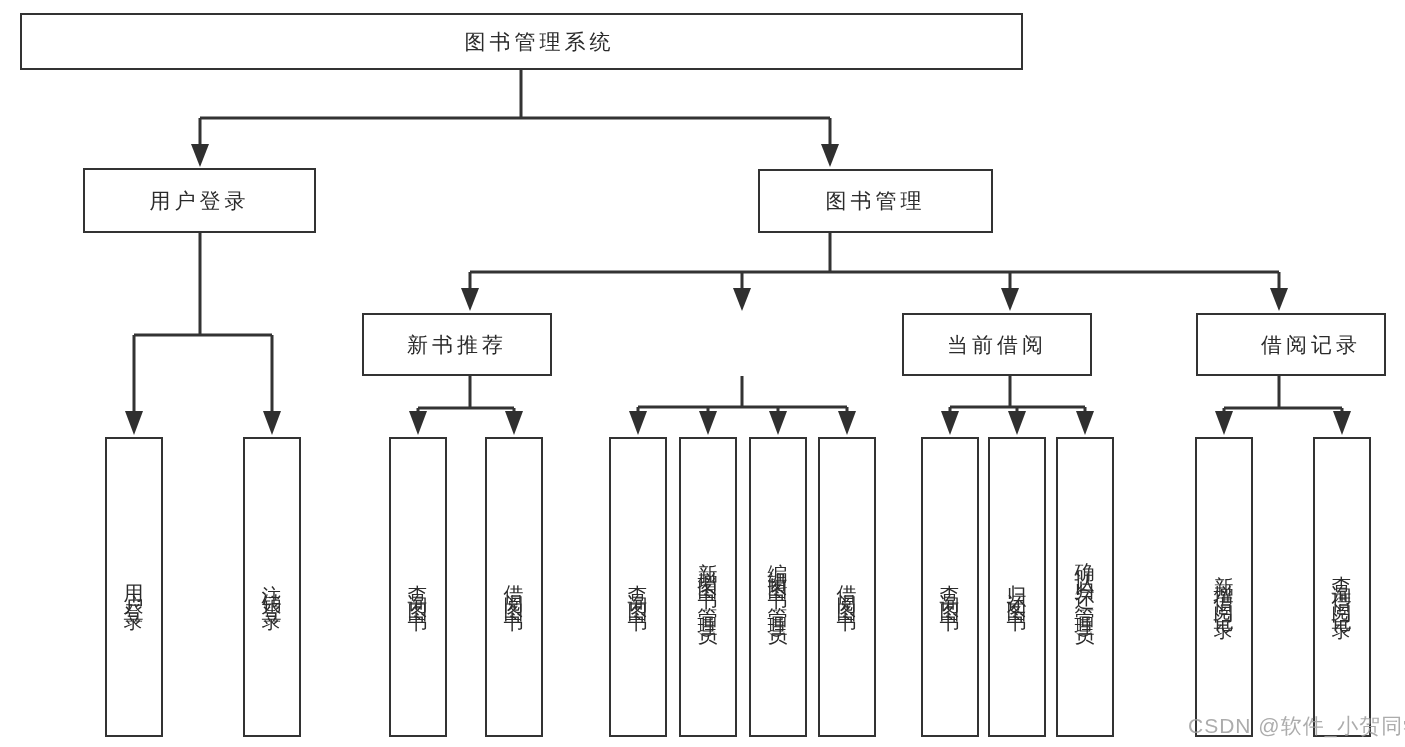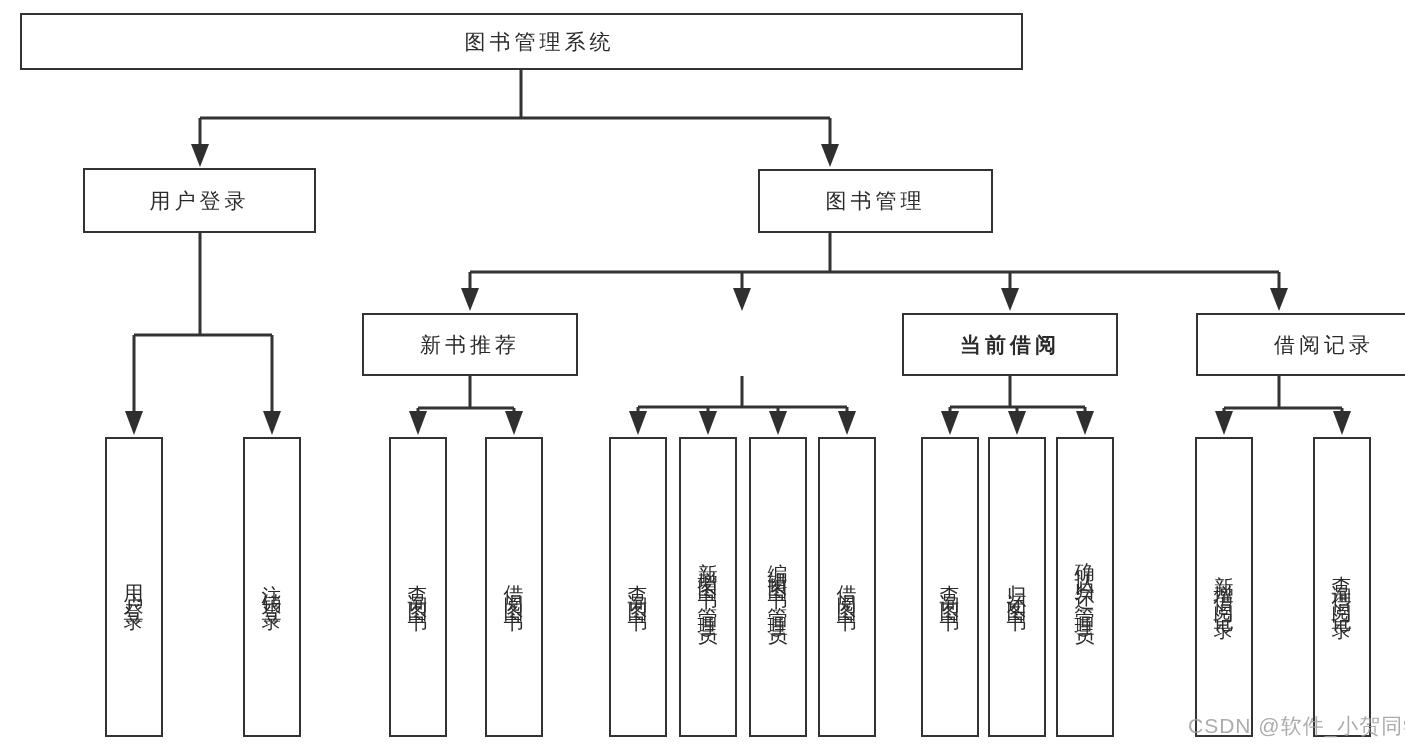--- a/index.html
+++ b/index.html
@@ -34,24 +34,24 @@
   }
   .hbox {
     font-size: 21px;
     letter-spacing: 4px;
   }
   .root {
     left: 20px; top: 13px; width: 1003px; height: 57px; padding-left: 36px;
   }
   .lvl2-a { left: 83px;  top: 168px; width: 233px; height: 65px; }
   .lvl2-b { left: 712px; top: 169px; width: 235px; height: 64px; margin-left: 46px; }
-  .lvl3 { top: 313px; height: 63px; width: 216px; }
+  .lvl3 { top: 313px; height: 63px; width: 190px; }
   .lvl3-a { left: 362px; }
   .lvl3-b { left: 634px; }
-  .lvl3-c { left: 902px; font-weight: bold; }
+  .lvl3-c { left: 902px; }
   .lvl3-d { left: 1196px; padding-left: 40px; }
   .vbox {
     top: 437px; height: 300px; width: 58px;
   }
   .vbox span {
     writing-mode: vertical-rl;
     text-orientation: mixed;
     font-size: 20px;
     letter-spacing: 9px;
     line-height: 1;

